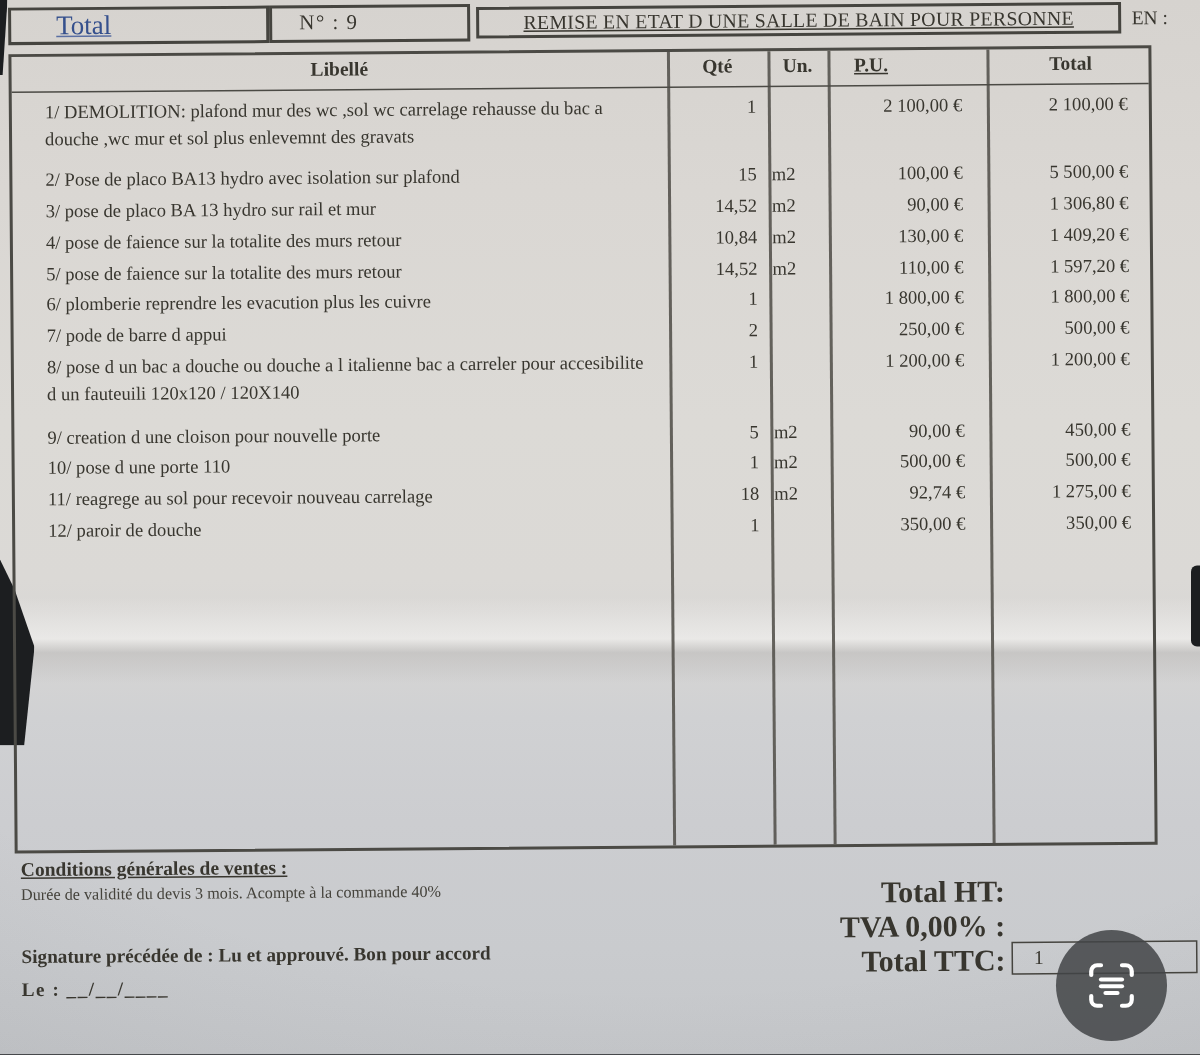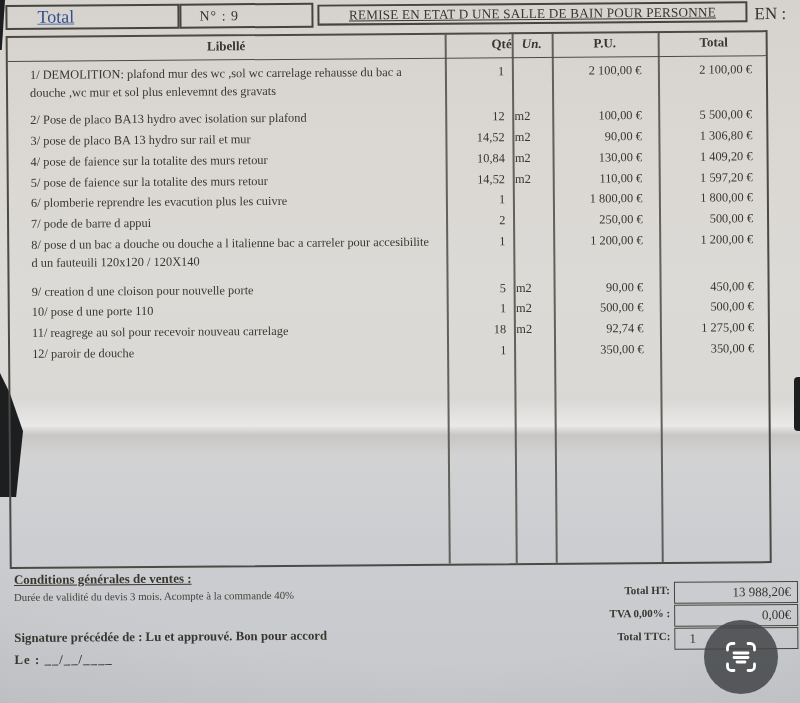--- a/index.html
+++ b/index.html
@@ -28,21 +28,21 @@
   #paper-content{position:absolute;inset:0;transform:rotate(-0.45deg);transform-origin:400px 340px;
     color:#38362f;}
 
   
   .hbox{position:absolute;border:2px solid #45443f;box-sizing:border-box;display:flex;align-items:center;}
   #devis-box{left:8px;top:2px;width:174px;height:25px;padding-left:30px;}
   #devis-box span{font-size:18px;color:#35508d;text-decoration:underline;text-decoration-color:#5a6fa3;}
   #num-box{left:182px;top:2px;width:134px;height:25px;padding-left:18px;font-size:14px;letter-spacing:1px;}
   #title-box{left:320px;top:4px;width:430px;height:21px;justify-content:center;border-width:2px;}
   #title-box span{font-size:13.2px;letter-spacing:0.2px;text-decoration:underline;white-space:nowrap;}
-  #title-fragment{position:absolute;left:757px;top:7px;font-size:17px;}
+  #title-fragment{position:absolute;left:757px;top:7px;font-size:13px;}
 
   
   #items-table{position:absolute;left:8px;top:33px;width:762px;height:533px;
     border:2px solid #4b4a45;box-sizing:border-box;}
   .colline{position:absolute;top:0;bottom:0;width:1.5px;background:#55534e;opacity:0.9;}
   #thead{position:relative;height:23px;border-bottom:1.6px solid #4b4a45;
     font-weight:bold;font-size:13px;}
   .hcell{position:absolute;top:2px;text-align:center;}
   #tbody{position:relative;padding-top:3px;}
   .trow{display:flex;line-height:18px;padding:1.4px 0;font-size:12.4px;}
@@ -59,21 +59,21 @@
   #conditions{position:absolute;left:12px;top:569px;}
   #conditions .head{font-weight:bold;font-size:13px;text-decoration:underline;}
   #conditions .body{font-size:10.8px;margin-top:3px;color:#45433c;}
   #signature{position:absolute;left:12px;top:628px;font-weight:bold;}
   #signature .line1{font-size:12.8px;}
   #signature .line2{font-size:12.8px;margin-top:7px;letter-spacing:1px;}
 
   
   #totals{position:absolute;left:560px;top:584px;width:238px;}
   .trow2{position:relative;height:23px;margin-bottom:0px;}
-  .tlabel{position:absolute;right:130px;top:2px;font-weight:bold;font-size:11px;white-space:nowrap;}
+  .tlabel{position:absolute;right:130px;top:2px;font-weight:bold;font-size:20px;white-space:nowrap;}
   .tvalbox{position:absolute;left:112px;top:0;width:124px;height:22px;border:1.6px solid #45443f;
     box-sizing:border-box;font-size:13px;display:flex;align-items:center;}
   .tvalbox.right{justify-content:flex-end;padding-right:6px;}
   .tvalbox.left{justify-content:flex-start;padding-left:14px;}
 
   
   #scan-button{position:absolute;left:704px;top:620px;width:74px;height:74px;border-radius:50%;
     background:rgba(66,68,70,0.85);display:flex;align-items:center;justify-content:center;cursor:pointer;}
 </style>
 </head>
@@ -100,38 +100,38 @@
   <span id="title-fragment">EN :</span>
 
   <div id="items-table">
     <div class="colline" style="left:437px;"></div>
     <div class="colline" style="left:504px;"></div>
     <div class="colline" style="left:544px;"></div>
     <div class="colline" style="left:650px;"></div>
 
     <div id="thead">
       <div class="hcell" style="left:0;width:437px;">Libellé</div>
-      <div class="hcell" style="left:437px;width:67px;text-align:right;">Qté</div>
-      <div class="hcell" style="left:504px;width:40px;font-style:italic;">Un.</div>
-      <div class="hcell" style="left:544px;width:106px;">P.U.</div>
+      <div class="hcell" style="left:437px;width:67px;">Qté</div>
+      <div class="hcell" style="left:504px;width:40px;">Un.</div>
+      <div class="hcell" style="left:520px;width:106px;text-decoration:underline;">P.U.</div>
       <div class="hcell" style="left:650px;width:112px;">Total</div>
     </div>
 
     <div id="tbody">
       <div class="trow">
         <div class="cell libelle">1/ DEMOLITION: plafond  mur des wc ,sol wc carrelage rehausse du bac a douche ,wc mur et sol plus enlevemnt des gravats</div>
         <div class="cell qte">1</div>
         <div class="cell un"></div>
         <div class="cell pu">2 100,00 €</div>
         <div class="cell total">2 100,00 €</div>
       </div>
 
       <div class="trow">
         <div class="cell libelle">2/ Pose de placo BA13 hydro  avec isolation  sur plafond</div>
-        <div class="cell qte">12</div>
+        <div class="cell qte">15</div>
         <div class="cell un">m2</div>
         <div class="cell pu">100,00 €</div>
         <div class="cell total">5 500,00 €</div>
       </div>
 
       <div class="trow">
         <div class="cell libelle">3/ pose de placo BA 13 hydro sur rail et mur</div>
         <div class="cell qte">14,52</div>
         <div class="cell un">m2</div>
         <div class="cell pu">90,00 €</div>
@@ -214,29 +214,23 @@
   </div>
 
   <div id="conditions">
     <div class="head">Conditions générales de ventes :</div>
     <div class="body">Durée de validité du devis 3 mois. Acompte à la commande 40%</div>
   </div>
 
   <div id="totals">
     <div class="trow2">
       <span class="tlabel">Total HT:</span>
-      <div class="tvalbox right">
-        <span>13 988,20€</span>
-      </div>
     </div>
     <div class="trow2">
       <span class="tlabel">TVA 0,00% :</span>
-      <div class="tvalbox right">
-        <span>0,00€</span>
-      </div>
     </div>
     <div class="trow2">
       <span class="tlabel">Total TTC:</span>
       <div class="tvalbox left">
         <span>1</span>
       </div>
     </div>
   </div>
 
   <div id="signature">

